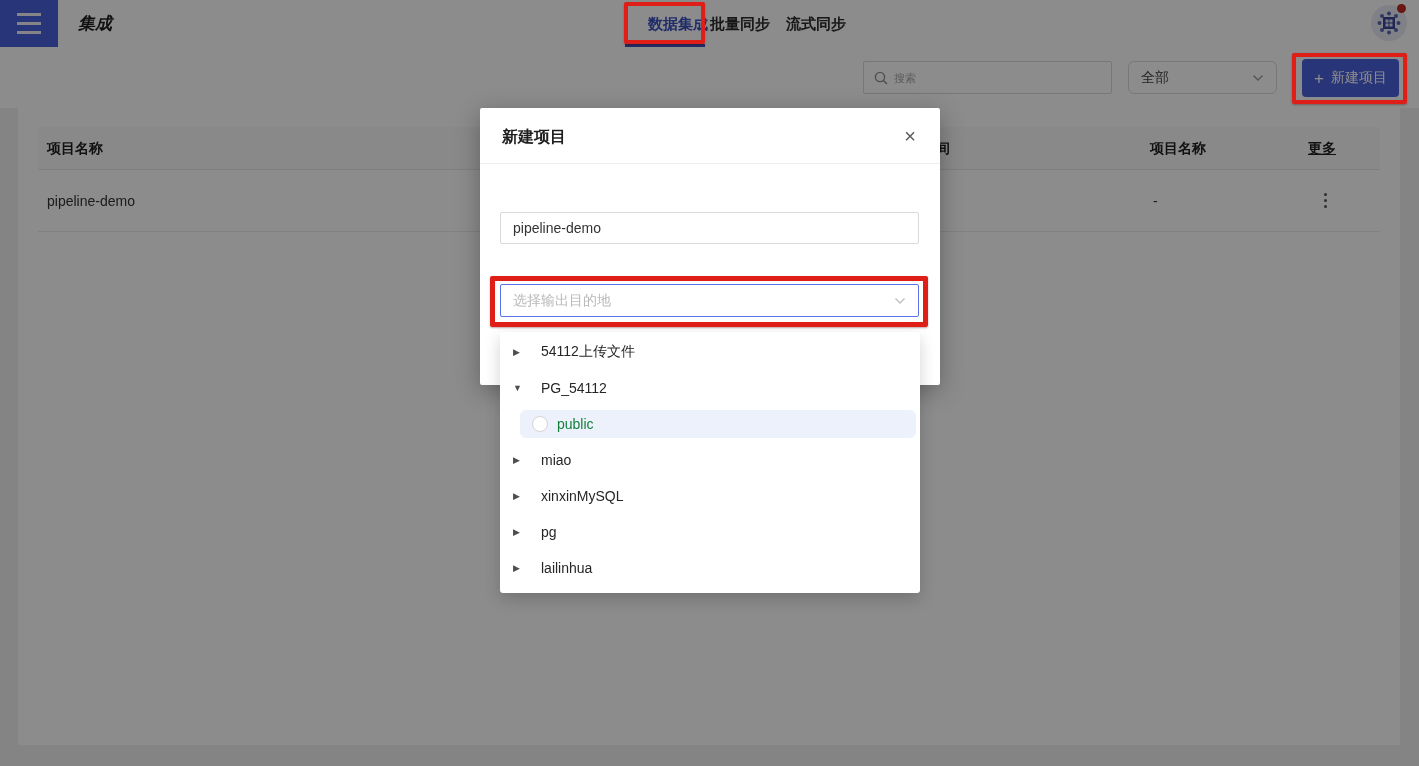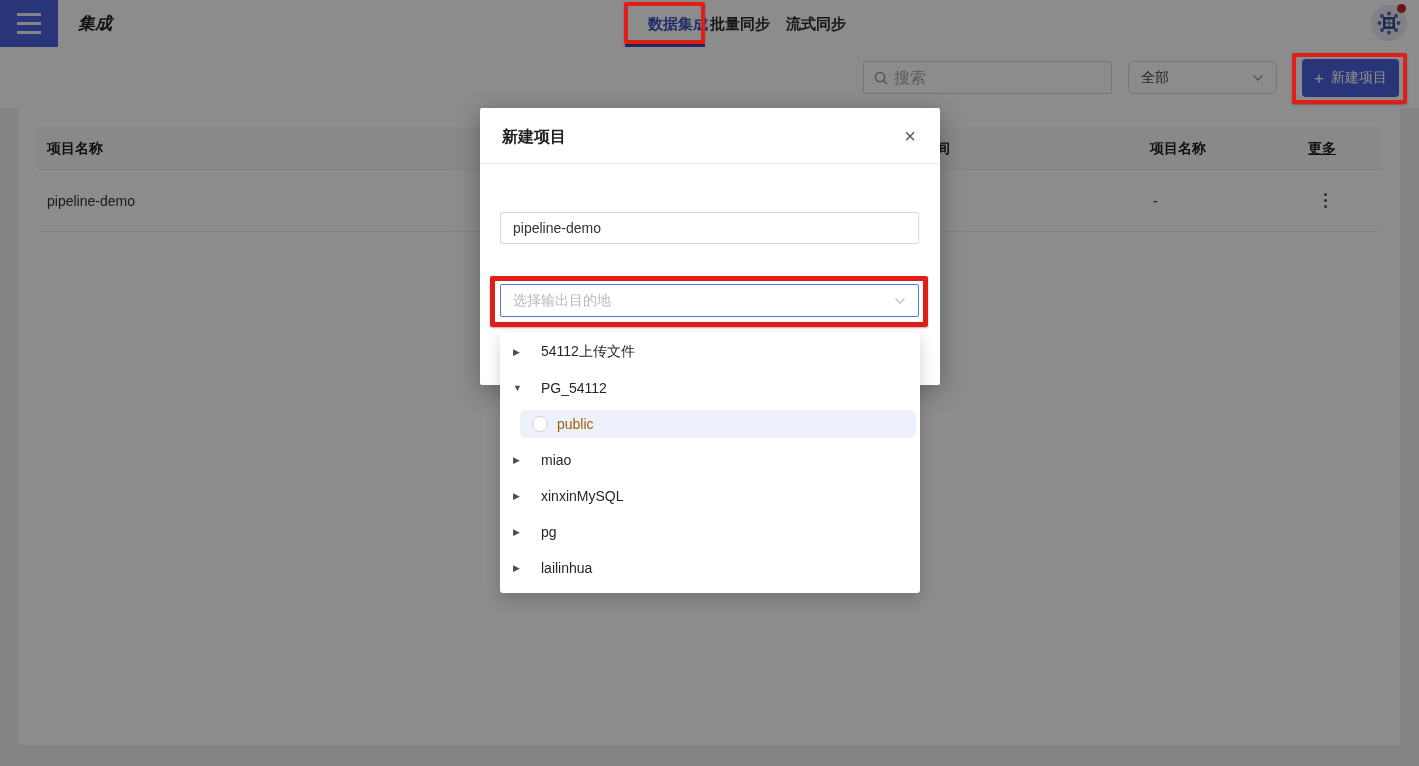--- a/index.html
+++ b/index.html
@@ -50,21 +50,21 @@
   .toolbar {
     position: absolute; left: 0; top: 47px; width: 1419px; height: 61px;
     background: #ffffff; z-index: 1;
   }
   .search-box {
     position: absolute; left: 863px; top: 14px; width: 249px; height: 33px;
     border: 1px solid #d9d9d9; border-radius: 2px; background: #fff;
     display: flex; align-items: center; padding: 0 10px; gap: 6px;
   }
   .search-box input {
-    border: none; outline: none; flex: 1; font-size: 16px;
+    border: none; outline: none; flex: 1; font-size: 11px;
     font-family: inherit; color: #0c4a6e; background: transparent;
   }
   .search-box input::placeholder { color: #a6a6a6; }
   .filter-select {
     position: absolute; left: 1128px; top: 14px; width: 149px; height: 33px;
     border: 1px solid #d9d9d9; border-radius: 6px; background: #fff;
     display: flex; align-items: center; padding: 0 12px; cursor: pointer;
     font-size: 14px; color: #444;
   }
   .filter-select .chev { margin-left: auto; }
@@ -152,21 +152,21 @@
   .tree-row .lbl { margin-left: 12px; white-space: nowrap; }
   .tree-child-wrap { height: 36px; padding: 4px 4px 4px 20px; }
   .tree-child {
     height: 28px; background: #edf1fc; border-radius: 6px;
     display: flex; align-items: center; padding-left: 12px; cursor: pointer;
   }
   .radio {
     width: 16px; height: 16px; border-radius: 50%;
     border: 1px solid #d4d4d4; background: #fff; flex: 0 0 16px;
   }
-  .tree-child .lbl { margin-left: 9px; font-size: 14px; color: #a16207; }
+  .tree-child .lbl { margin-left: 9px; font-size: 14px; color: #15803d; }
 
   
   .anno { position: absolute; border: 4px solid #df1e17; z-index: 40; border-radius: 2px; box-shadow: 0 1px 2px rgba(80,0,0,0.35); }
   .anno-tab    { left: 624px; top: 2px;   width: 81px;  height: 42px; }
   .anno-btn    { left: 1292px; top: 53px; width: 115px; height: 51px; }
   .anno-select { left: 490px; top: 276px; width: 438px; height: 51px; border-width: 5px; }
 
   .chev svg, .search-ico svg { display: block; }
 </style>
 </head>

